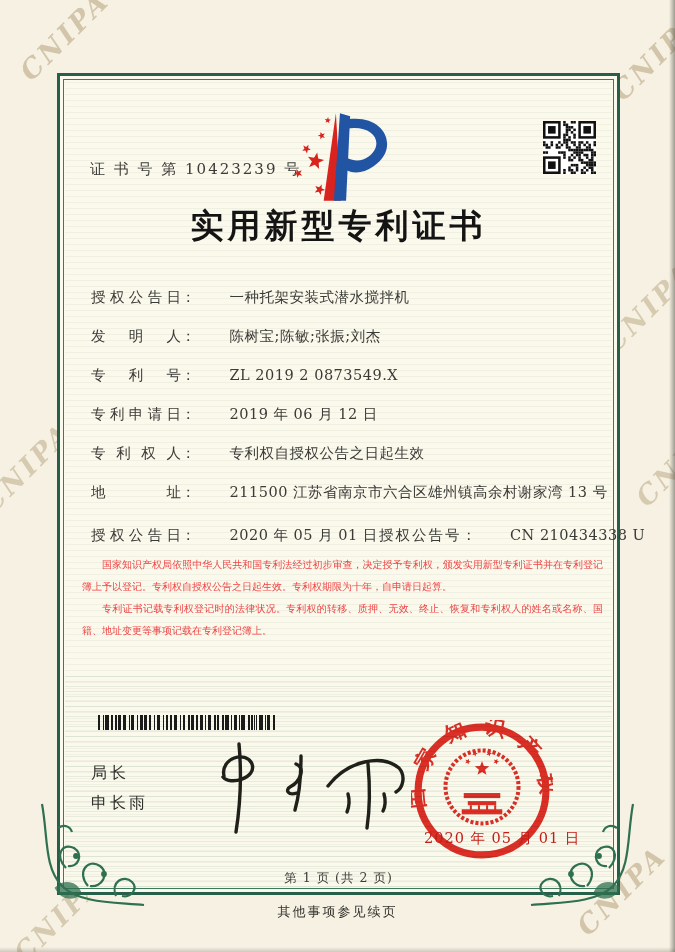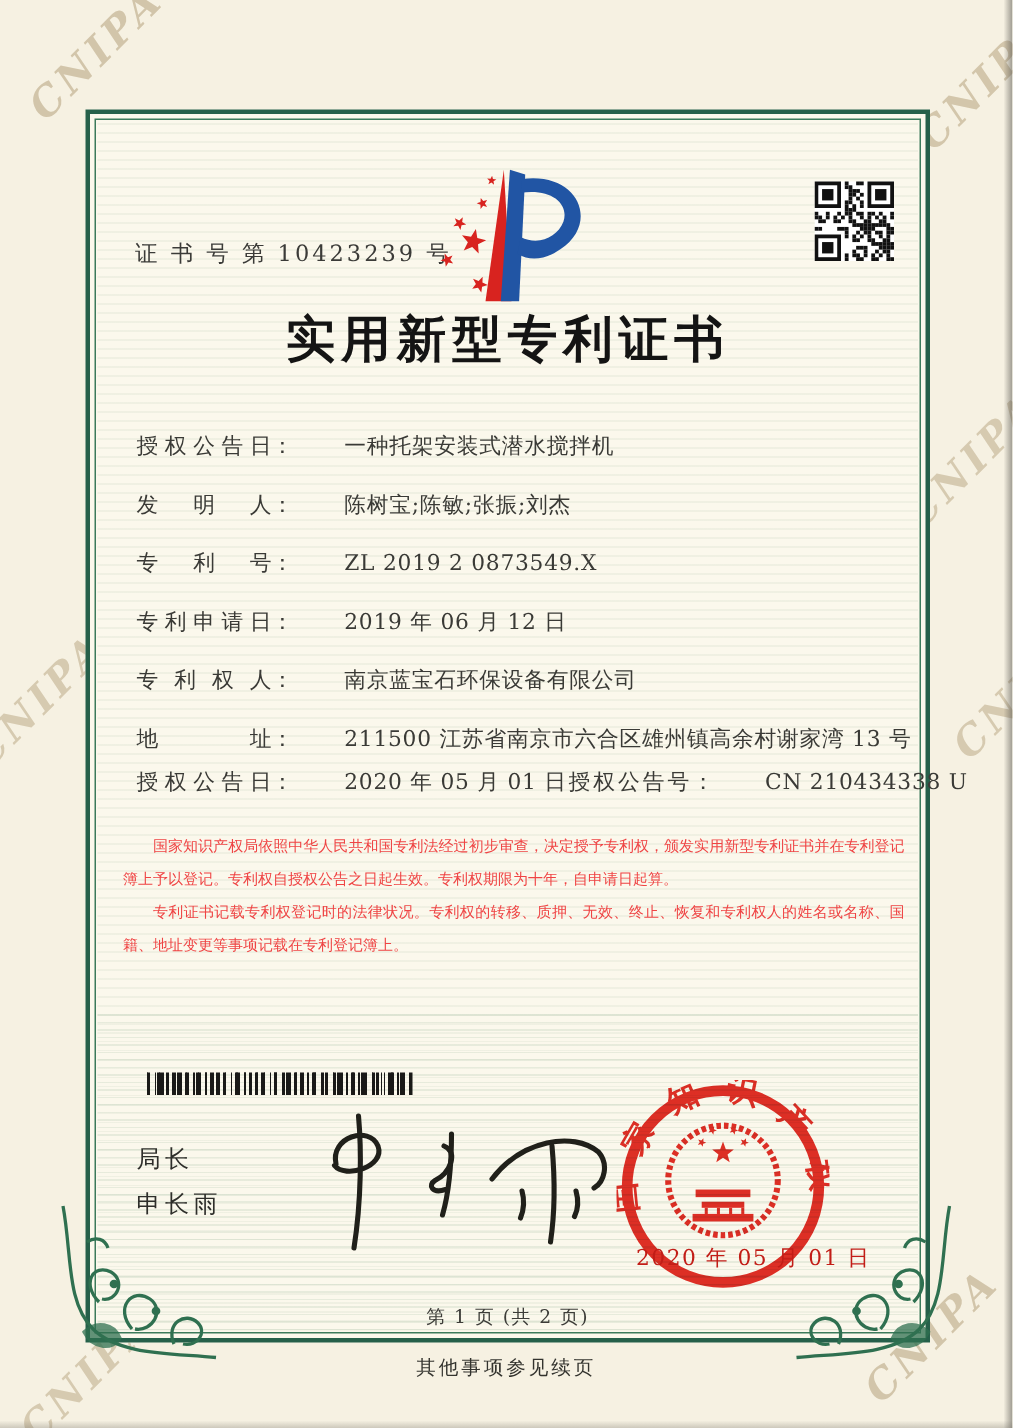--- a/index.html
+++ b/index.html
@@ -266,26 +266,26 @@
     <div class="field-row" style="top:251px">
       <span class="flabel">发明人</span><span class="fcolon">：</span><span class="fvalue">陈树宝;陈敏;张振;刘杰</span>
     </div>
     <div class="field-row" style="top:290px">
       <span class="flabel">专利号</span><span class="fcolon">：</span><span class="fvalue">ZL 2019 2 0873549.X</span>
     </div>
     <div class="field-row" style="top:329px">
       <span class="flabel">专利申请日</span><span class="fcolon">：</span><span class="fvalue">2019 年 06 月 12 日</span>
     </div>
     <div class="field-row" style="top:368px">
-      <span class="flabel">专利权人</span><span class="fcolon">：</span><span class="fvalue">南京蓝宝石环保设备有限公司</span>
+      <span class="flabel">专利权人</span><span class="fcolon">：</span><span class="fvalue">专利权自授权公告之日起生效</span>
     </div>
     <div class="field-row" style="top:407px">
       <span class="flabel">地址</span><span class="fcolon">：</span><span class="fvalue">211500 江苏省南京市六合区雄州镇高余村谢家湾 13 号</span>
     </div>
-    <div class="field-row" style="top:436px">
+    <div class="field-row" style="top:450px">
       <span class="flabel">授权公告日</span><span class="fcolon">：</span><span class="fvalue">2020 年 05 月 01 日</span>
       <span class="field-col2">
         <span class="flabel2">授权公告号</span><span class="fcolon">：</span><span class="fvalue">CN 210434338 U</span>
       </span>
     </div>
 
     <div class="paragraphs">
       <p>国家知识产权局依照中华人民共和国专利法经过初步审查，决定授予专利权，颁发实用新型专利证书并在专利登记簿上予以登记。专利权自授权公告之日起生效。专利权期限为十年，自申请日起算。</p>
       <p>专利证书记载专利权登记时的法律状况。专利权的转移、质押、无效、终止、恢复和专利权人的姓名或名称、国籍、地址变更等事项记载在专利登记簿上。</p>
     </div>

